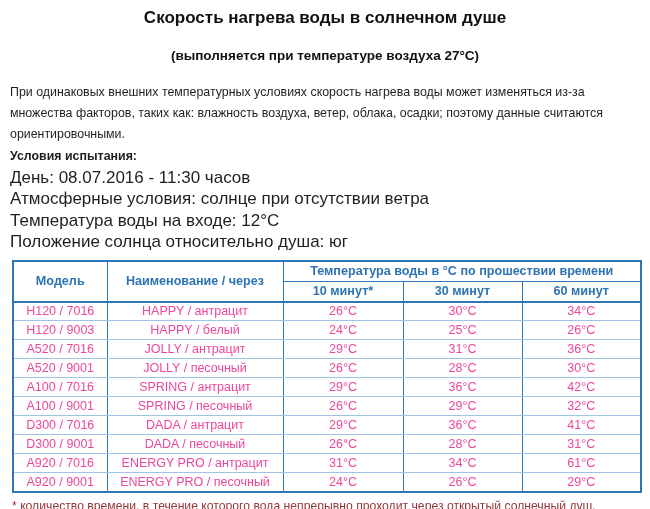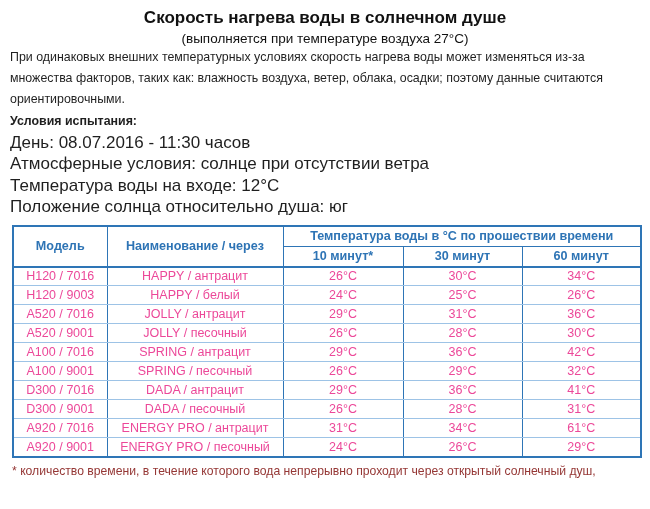--- a/index.html
+++ b/index.html
@@ -10,24 +10,24 @@
     color: #1f1f1f;
   }
   .page { width: 650px; height: 509px; padding: 8px 10px 0 10px; border-radius: 14px; }
 
   .title {
     text-align: center; font-size: 17px; font-weight: bold; color: #111;
     line-height: 20px;
   }
   .subtitle {
     text-align: center; font-size: 13.5px; color: #111;
-    line-height: 17px; margin-top: 2px;
+    line-height: 17px; margin-top: 19px; font-weight: bold;
   }
 
-  .intro { font-size: 12.4px; line-height: 21px; }
+  .intro { margin-top: 18px; font-size: 12.4px; line-height: 21px; }
   .conditions-heading { font-weight: bold; line-height: 21px; margin-top: 1px; }
   .condition { line-height: 21.4px; font-size: 17px; }
 
   table.results {
     border-collapse: collapse;
     width: 628px;
     margin: 7px 0 0 2px;
     table-layout: fixed;
   }
   table.results, table.results th, table.results td {

